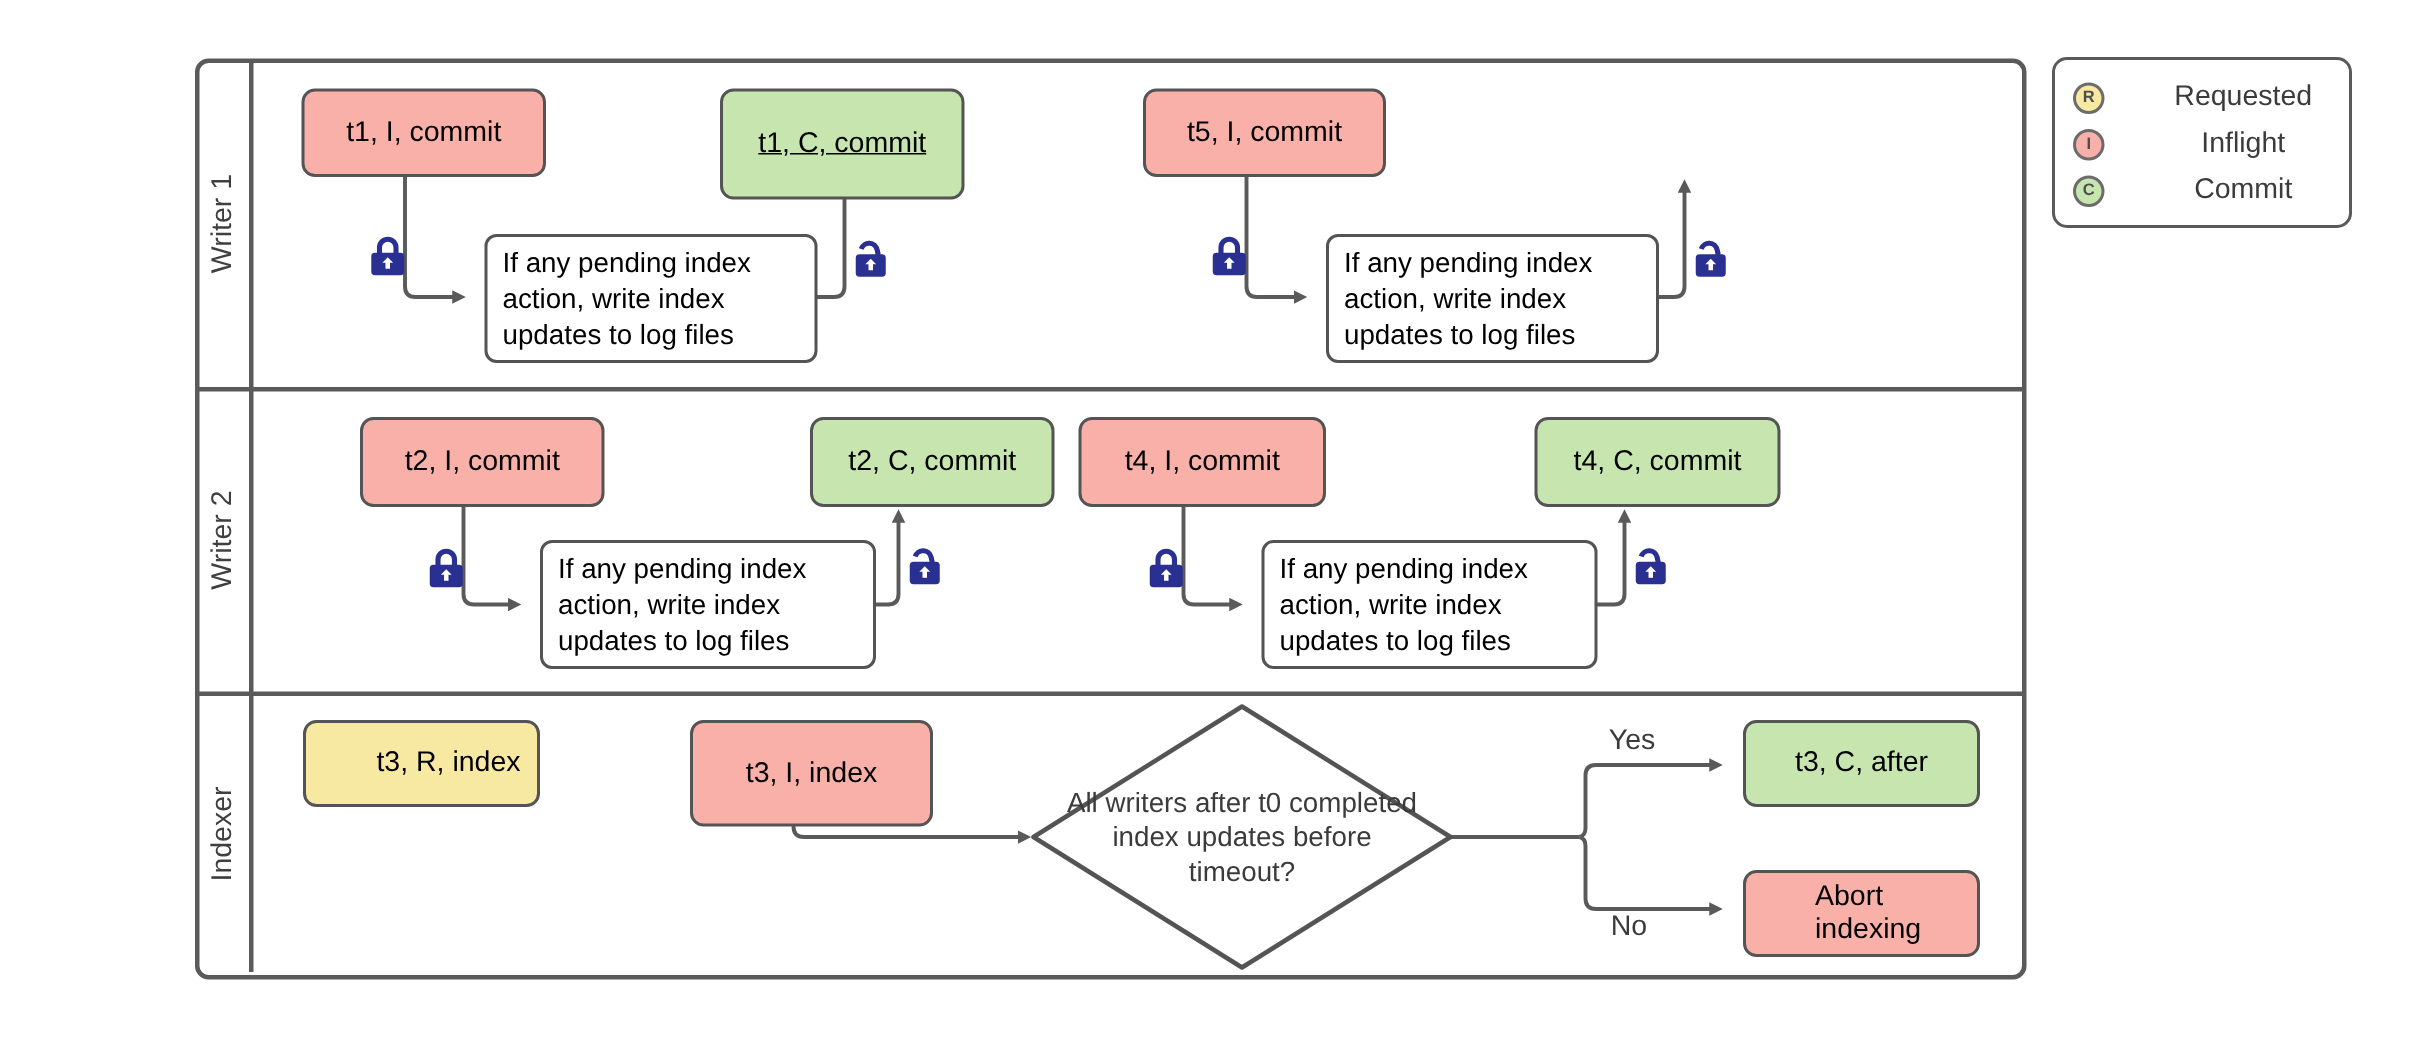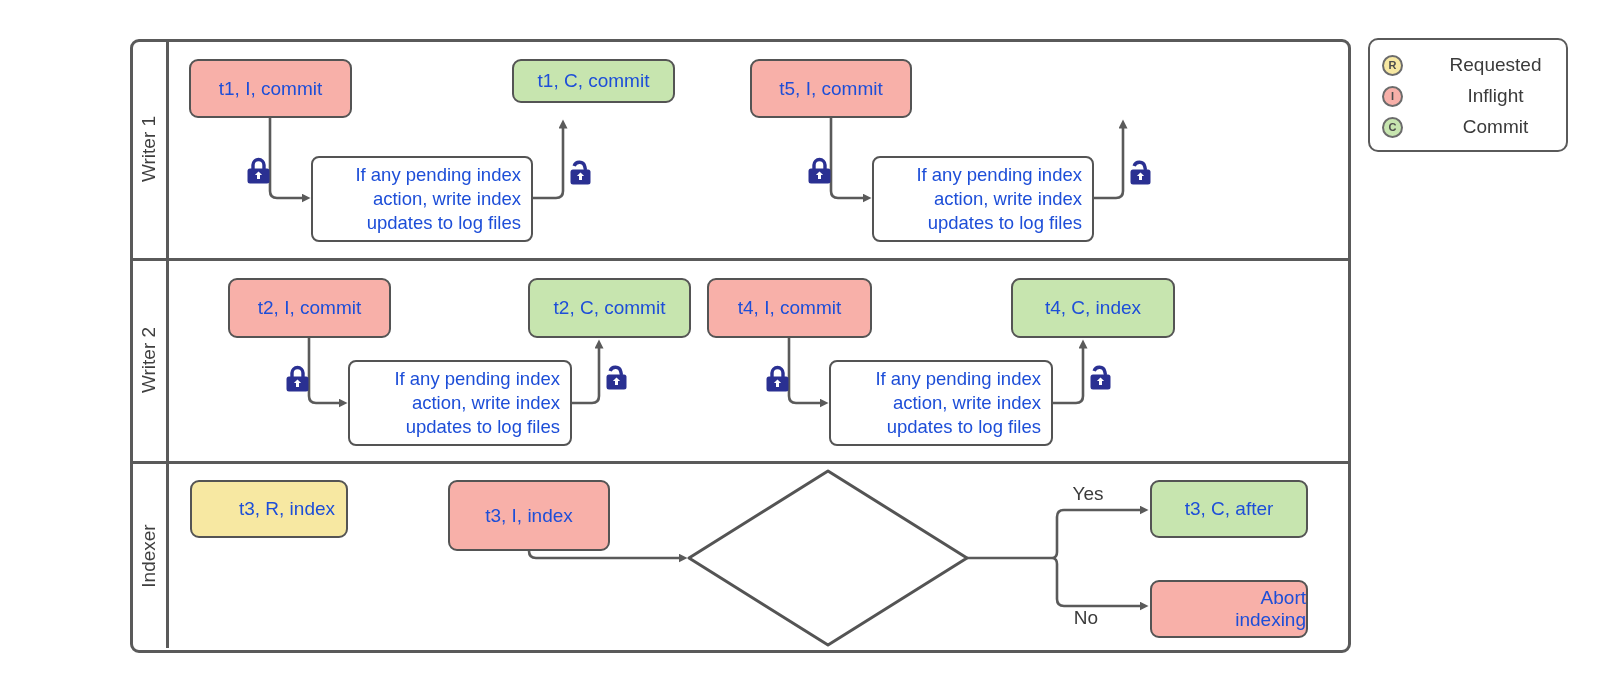--- a/index.html
+++ b/index.html
@@ -12,22 +12,22 @@
   .frame{left:130px;top:39px;width:1215px;height:608px;border:3px solid #5a5a5a;border-radius:9px;background:#fff;}
   .label-divider{left:166px;top:40px;width:3px;height:608px;background:#5a5a5a;}
   .lane-sep{left:131px;width:1218px;height:3px;background:#5a5a5a;}
   .lane-label{
     position:absolute;transform:translate(-50%,-50%) rotate(-90deg);
     white-space:nowrap;font-size:19px;color:#3f3f3f;
   }
   
   .node{
     position:absolute;display:flex;align-items:center;justify-content:center;
-    border:2.6px solid #545454;border-radius:9px;font-size:19px;color:#1d4ed8;
-    box-sizing:border-box;text-align:right;
+    border:2.6px solid #545454;border-radius:9px;font-size:19px;color:#000000;
+    box-sizing:border-box;text-align:left;margin-left:12px;
   }
   .pink{background:#f8b0a9;}
   .green{background:#c7e5af;}
   .yellow{background:#f7e8a2;}
   .proc{
     background:#ffffff;border-width:2.5px;border-radius:8px;
     font-size:18.5px;line-height:1.3;padding:20px 10px;
   }
   .diamond-text{
     position:absolute;left:706px;top:524px;width:244px;text-align:center;
@@ -84,33 +84,34 @@
       <path d="M967,558 L1053,558"></path>
       <path d="M1053,558 Q1057,557 1057,552 L1057,517 Q1057,510 1064,510 L1140,510" marker-end="url(#arrow)"></path>
       <path d="M1053,558 Q1057,559 1057,564 L1057,599 Q1057,606 1064,606 L1140,606" marker-end="url(#arrow)"></path>
 
       <polygon points="689,558 828,471 967,558 828,645" fill="#ffffff" stroke="#545454" stroke-width="3" stroke-linejoin="round"></polygon>
     </g>
   </svg>
 
   <div class="node pink" style="left:189px;top:59px;width:163px;height:59px;">t1, I, commit</div>
   <div class="node proc" style="left:311px;top:156px;width:222px;height:86px;">If any pending index action, write index updates to log files</div>
-  <div class="node green" style="left:512px;top:59px;width:163px;height:44px;">t1, C, commit</div>
+  <div class="node green" style="left:468px;top:59px;width:163px;height:74px;text-decoration:underline;">t1, C, commit</div>
   <div class="node pink" style="left:750px;top:59px;width:162px;height:59px;">t5, I, commit</div>
   <div class="node proc" style="left:872px;top:156px;width:222px;height:86px;">If any pending index action, write index updates to log files</div>
 
   <div class="node pink" style="left:228px;top:278px;width:163px;height:60px;">t2, I, commit</div>
   <div class="node proc" style="left:348px;top:360px;width:224px;height:86px;">If any pending index action, write index updates to log files</div>
   <div class="node green" style="left:528px;top:278px;width:163px;height:60px;">t2, C, commit</div>
   <div class="node pink" style="left:707px;top:278px;width:165px;height:60px;">t4, I, commit</div>
   <div class="node proc" style="left:829px;top:360px;width:224px;height:86px;">If any pending index action, write index updates to log files</div>
-  <div class="node green" style="left:1011px;top:278px;width:164px;height:60px;">t4, C, index</div>
+  <div class="node green" style="left:1011px;top:278px;width:164px;height:60px;">t4, C, commit</div>
 
   <div class="node yellow" style="left:190px;top:480px;width:158px;height:58px;padding-left:36px;">t3, R, index</div>
   <div class="node pink" style="left:448px;top:480px;width:162px;height:71px;">t3, I, index</div>
+  <div class="diamond-text">All writers after t0 completed index updates before timeout?</div>
   <div class="branch-label" style="left:1058px;top:483px;">Yes</div>
   <div class="branch-label" style="left:1056px;top:607px;">No</div>
   <div class="node green" style="left:1150px;top:480px;width:158px;height:58px;">t3, C, after</div>
   <div class="node pink" style="left:1150px;top:580px;width:158px;height:58px;padding-left:46px;">Abort indexing</div>
 
   <svg class="lock" style="left:245px;top:156px;" viewBox="0 0 27 28">
     <path d="M8 13 V9 a5.5 5.5 0 0 1 11 0 V13" fill="none" stroke="#2a3092" stroke-width="3.4"></path>
     <rect x="2.5" y="12.5" width="22" height="15" rx="2.5" fill="#2a3092"></rect>
     <path d="M13.5 15.5 l3.6 3.6 h-2.1 v4 h-3 v-4 h-2.1 z" fill="#ffffff"></path>
   </svg>

